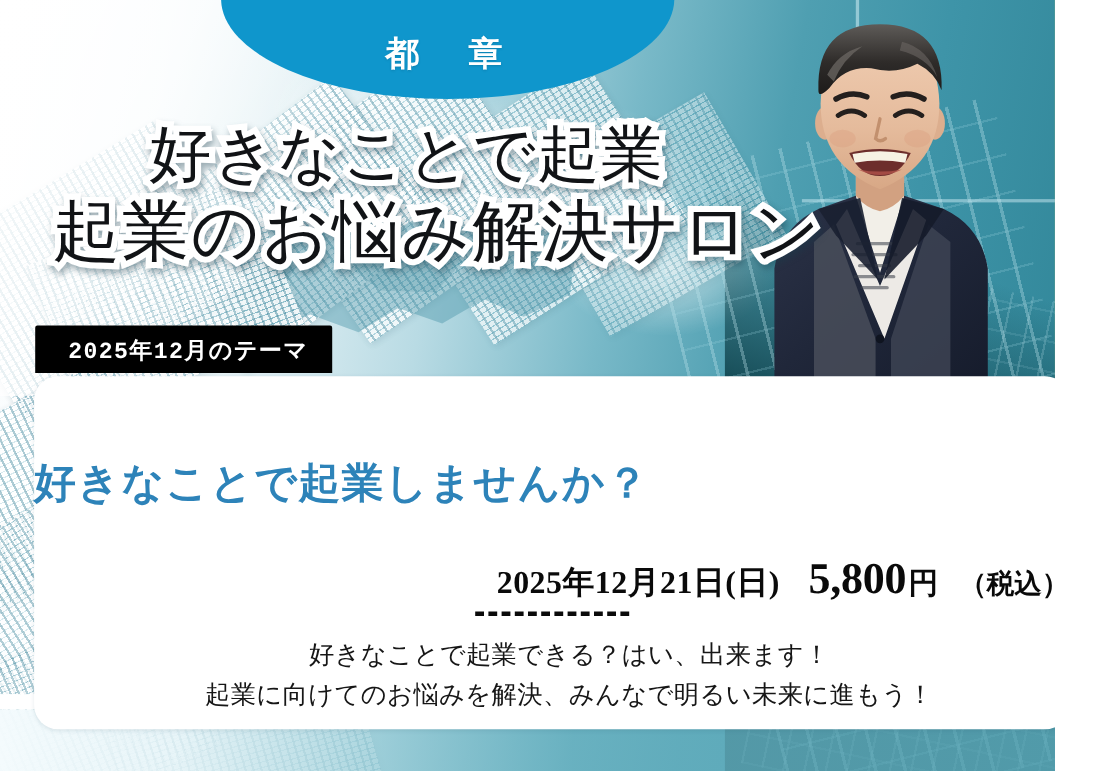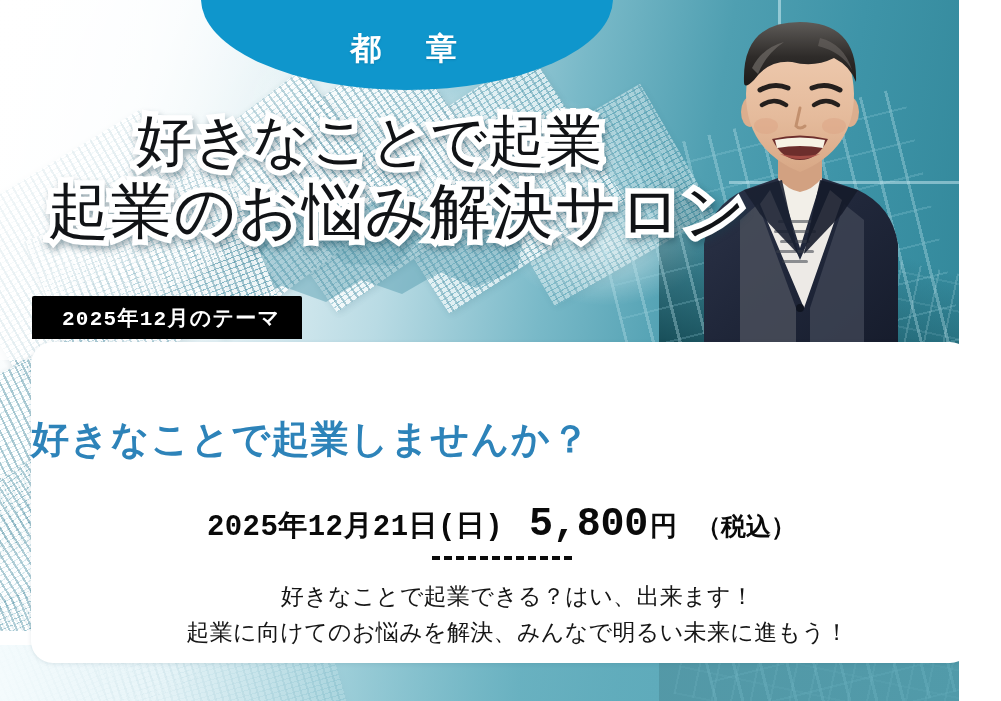--- a/index.html
+++ b/index.html
@@ -193,23 +193,23 @@
     color:#2d83b9;
     font-family:"DejaVu Sans","Liberation Sans",sans-serif;
     font-size:38px;
     font-weight:700;
     letter-spacing:.035em;
     white-space:nowrap;
   }
 
   .card-meta {
     position:absolute; left:0; top:160px; width:100%;
-    display:flex; align-items:baseline; justify-content:center;
+    display:flex; align-items:baseline; justify-content:flex-end;
     color:#0a0a0a;
-    font-family:Liberation Mono, monospace;
+    font-family:Liberation Serif, serif;
     white-space:nowrap;
   }
   .meta-date {
     font-size:29px;
     font-weight:700;
     letter-spacing:.015em;
   }
   .meta-gap { display:inline-block; width:26px; }
   .meta-price-num {
     font-size:40px;

